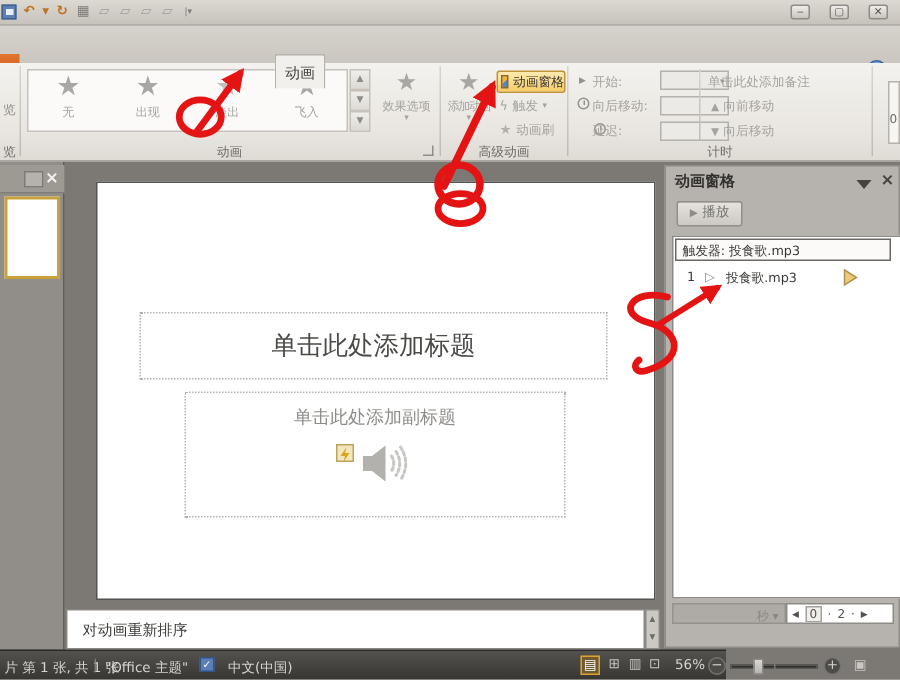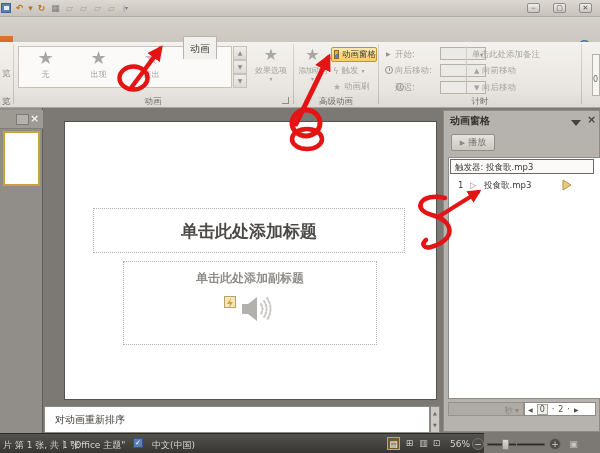--- a/index.html
+++ b/index.html
@@ -54,21 +54,21 @@
   .dlaunch { width:7px; height:7px; border-right:1px solid #8f8d89; border-bottom:1px solid #8f8d89; }
   .partial0 { right:0; top:12px; width:8px; height:42px; background:#f7f6f3; border:1px solid #b5b1ab; font-size:8px; color:#6e6c68; padding-top:20px; }
 
   
   .leftpanel { left:0; top:108px; width:43px; height:325px; background:#918e89; border-right:1px solid #5f5d59; }
   .lp-tabs { left:0; top:2px; width:43px; height:19px; background:#9d9a94; border-bottom:1px solid #807d78; }
   .lp-thumbico { left:16px; top:4px; width:13px; height:11px; background:#b5b2ad; border:1px solid #7e7b76; }
   .lp-close { left:30px; top:2px; font-size:11px; color:#f3f2f0; font-weight:bold; }
   .thumb { left:3px; top:23px; width:37px; height:55px; background:#fff; border:2px solid #c9a23b; }
   .slide { left:64px; top:121px; width:373px; height:279px; background:#fff; border:1px solid #55534f; }
-  .ph { border:1px dotted #b3b1ad; text-align:center; font-family:"DejaVu Serif","Liberation Serif",serif;font-weight:bold; }
+  .ph { border:1px dotted #b3b1ad; text-align:center; font-family:"DejaVu Serif","Liberation Serif",serif; }
   .title-ph { left:28px; top:86px; width:312px; height:45px; font-size:17px; color:#4c4a47; line-height:44px; }
   .sub-ph { left:58px; top:139px; width:254px; height:84px; font-size:12px; color:#8f8d89; padding-top:8px; }
   .audio-wrap { left:100px; top:32px; width:56px; height:30px; }
   .trig-badge { left:0; top:2px; width:12px; height:12px; background:#f2e6bd; border:1px solid #bda45c; }
   .notes { left:44px; top:406px; width:386px; height:27px; background:#fff; border:1px solid #8c8984; font-size:10px; color:#3d3b38; padding:6px 0 0 10px; }
   .notes-scroll { left:430px; top:406px; width:10px; height:27px; background:#ccc9c4; border:1px solid #8c8984; font-size:5px; color:#6e6c68; text-align:center; line-height:12px; }
 
   
   .pane { left:443px; top:110px; width:157px; height:322px; background:#b6b3ae; border:1px solid #8e8b86; }
   .pane-title { left:6px; top:3px; font-size:10px; color:#33312e; font-weight:bold; }
@@ -154,20 +154,24 @@
         <span class="gstar">★</span>
         <span class="gtxt">无</span>
       </div>
       <div class="gitem">
         <span class="gstar">★</span>
         <span class="gtxt">出现</span>
       </div>
       <div class="gitem">
         <span class="gstar" style="color:#c2c0bc">★</span>
         <span class="gtxt">淡出</span>
+      </div>
+      <div class="gitem">
+        <span class="gstar">★</span>
+        <span class="gtxt">飞入</span>
       </div>
     </div>
     <div class="abs gscroll">
       <div class="gsbtn">▲</div>
       <div class="gsbtn">▼</div>
       <div class="gsbtn">▼</div>
     </div>
     <div class="abs bigbtn" style="left:250px;top:4px;width:42px">
       <span class="gstar">★</span>
       <span class="gtxt">效果选项</span>

